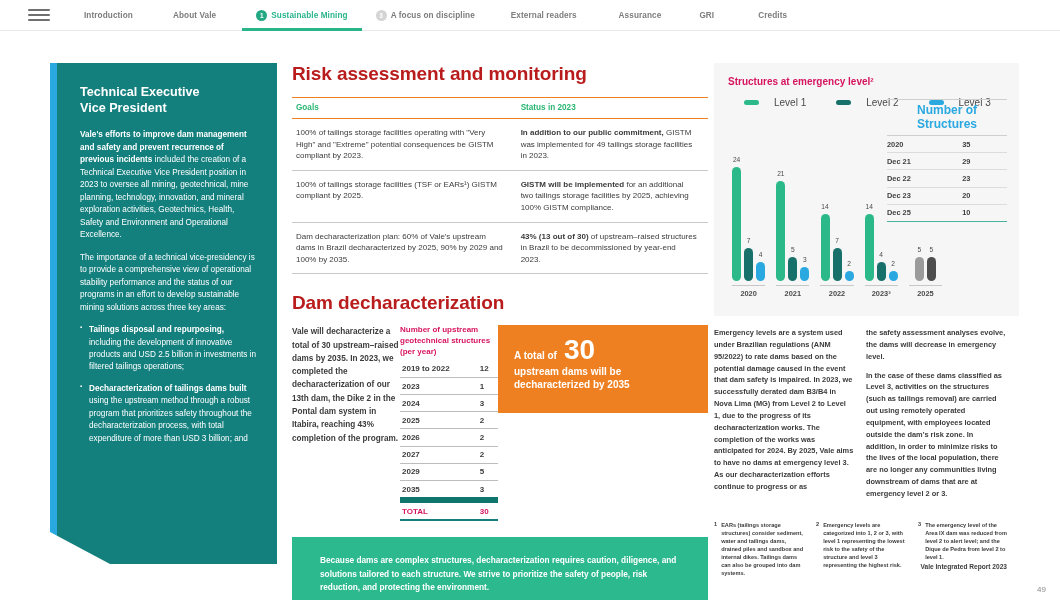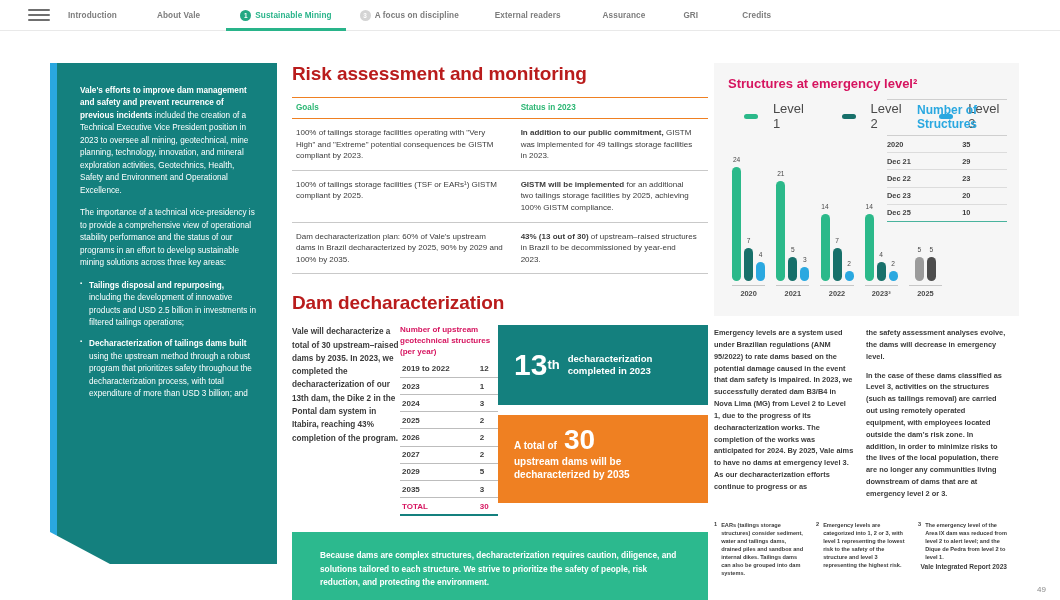--- a/index.html
+++ b/index.html
@@ -14,21 +14,21 @@
 
   
   .topnav{
     position:absolute; top:0; left:0; width:1060px; height:31px;
     background:#ffffff; display:flex; align-items:center;
     border-bottom:1px solid #e9e9e9;
   }
   .burger{ width:30px; margin-left:28px; display:flex; flex-direction:column;
            gap:3px; cursor:pointer; }
   .burger span{ display:block; height:2px; width:22px; background:#6f6f6f; border-radius:1px;}
-  .navitems{ display:flex; align-items:center; flex:1; margin-left:10px; }
+  .navitems{ display:flex; align-items:center; flex:1; margin-left:26px; }
   .navitem{
     font-size:8.2px; font-weight:bold; color:#7c7c7c; letter-spacing:.1px;
     display:flex; align-items:center; gap:4px; cursor:pointer;
     white-space:nowrap; height:31px;
   }
   .navitem .num{
     width:11px;height:11px;border-radius:50%;background:#d4d4d4;color:#ffffff;
     font-size:6.4px;display:flex;align-items:center;justify-content:center;font-weight:bold;
   }
   .navitem.active{ color:#29b48a; }
@@ -90,21 +90,21 @@
   .dd-text{ width:108px; font-size:8.2px; line-height:1.62; color:#3b3b3b; font-weight:bold; }
   .dd-table{ width:98px; }
   .dd-th{ color:#d6145f; font-size:8px; font-weight:bold; line-height:1.35; margin-bottom:3px; }
   table.ut{ width:100%; border-collapse:collapse; }
   table.ut td{
     font-size:8px; font-weight:bold; padding:3.6px 2px; border-bottom:1px solid #bdbdbd;
     color:#3b3b3b;
   }
   table.ut td.v{ text-align:left; padding-left:12px; }
   table.ut tr.total td{
-    color:#d6145f; border-bottom:2px solid #14807e; border-top:1px solid #0f766e;
+    color:#d6145f; border-bottom:2px solid #14807e; border-top:6px solid #0f766e;
   }
 
   .stats{ flex:1; display:flex; flex-direction:column; gap:10px; }
   .stat-teal{
     background:#14807e; color:#fff; height:80px; display:flex; align-items:center;
     padding:0 16px; gap:8px;
   }
   .stat-teal .big{ font-size:30px; font-weight:bold; line-height:1; }
   .stat-teal .sup{ font-size:13px; font-weight:bold; vertical-align:super; }
   .stat-teal .lbl{ font-size:9.6px; font-weight:bold; line-height:1.3; }
@@ -119,23 +119,23 @@
     margin-top:16px; background:#2cb98e; color:#ffffff;
     padding:17px 24px 20px 28px; font-size:8.3px; font-weight:bold; line-height:1.62;
     height:74px;
   }
 
   
   .right{ position:absolute; left:714px; top:32px; width:305px; }
   .chartcard{
     background:#f6f6f6; padding:13px 12px 10px 14px; height:253px; position:relative;
   }
-  .ch-title{ color:#d6145f; font-size:13px; font-weight:bold; margin-bottom:10px; }
+  .ch-title{ color:#d6145f; font-size:10px; font-weight:bold; margin-bottom:10px; }
   .legend{ display:flex; gap:14px; align-items:center; margin-bottom:4px; }
-  .legend .li{ display:flex; align-items:center; gap:15px; font-size:13px; color:#4a4a4a;padding-left:16px; }
+  .legend .li{ display:flex; align-items:center; gap:15px; font-size:10px; color:#4a4a4a;padding-left:16px; }
   .swatch{ width:15px; height:5px; border-radius:3px; display:inline-block; }
 
   .chart{ position:absolute; left:18px; bottom:18px; width:210px; height:150px;
           display:flex; align-items:flex-end; gap:11px; }
   .grp{ flex:1; display:flex; flex-direction:column; align-items:center; }
   .bars{ display:flex; align-items:flex-end; gap:3px; height:128px; }
   .bar{ width:9px; border-radius:5px; position:relative; }
   .bar .bv{
     position:absolute; top:-11px; left:50%; transform:translateX(-50%);
     font-size:6.6px; color:#4a4a4a; font-weight:normal;
@@ -208,20 +208,24 @@
       </div>
       <div class="navitem" style="margin-right: 30px; position: relative;">
         <span>Credits</span>
       </div>
     </div>
 </div>
 
 <div class="page">
 
   <div class="leftpanel">
+    <div class="lp-title">
+      <span>Technical Executive</span><br>
+      <span>Vice President</span>
+    </div>
     <div class="lp-p">
       <b>Vale's efforts to improve dam management and safety and prevent recurrence of previous incidents</b><span> included the creation of a Technical Executive Vice President position in 2023 to oversee all mining, geotechnical, mine planning, technology, innovation, and mineral exploration activities, Geotechnics, Health, Safety and Environment and Operational Excellence.</span>
     </div>
     <div class="lp-p">The importance of a technical vice-presidency is  to provide a comprehensive view of operational stability performance and the status of our programs in an effort to develop sustainable mining solutions across three key areas:</div>
     <ul class="lp-list" id="lp-list">
         <li><b>Tailings disposal and repurposing,</b><span> including the development of innovative products and USD 2.5 billion in investments in filtered tailings operations;</span></li>
         <li><b>Decharacterization of tailings dams built</b><span> using the upstream method through a robust program that prioritizes safety throughout the decharacterization process, with total expenditure of more than USD 3 billion; and</span></li>
       </ul>
   </div>
   <div class="lp-corner"></div>
@@ -298,27 +302,20 @@
                   <td class="v">3</td>
                 </tr>
                 <tr class="total">
                   <td>TOTAL</td>
                   <td class="v">30</td>
                 </tr>
               </tbody>
           </table>
         </div>
         <div class="stats">
-          <div class="stat-teal">
-            <div><span class="big">13</span><span class="sup">th</span></div>
-            <div class="lbl">
-              <div>decharacterization</div>
-              <div>completed in 2023</div>
-            </div>
-          </div>
           <div class="stat-orange">
             <div class="line1">
               <span>A total of</span>
               <span class="big">30</span>
             </div>
             <div class="line2">upstream dams will be decharacterized by 2035</div>
           </div>
         </div>
       </div>
     </div>

